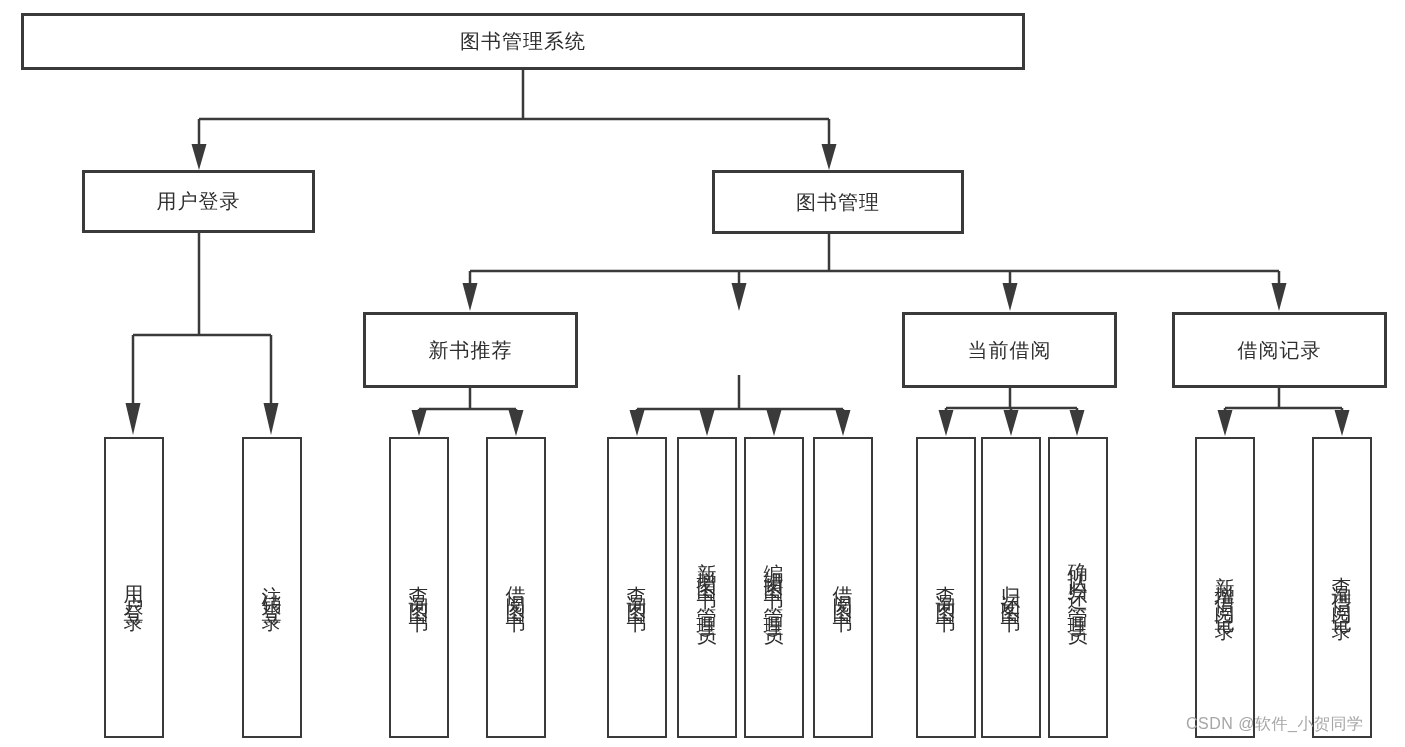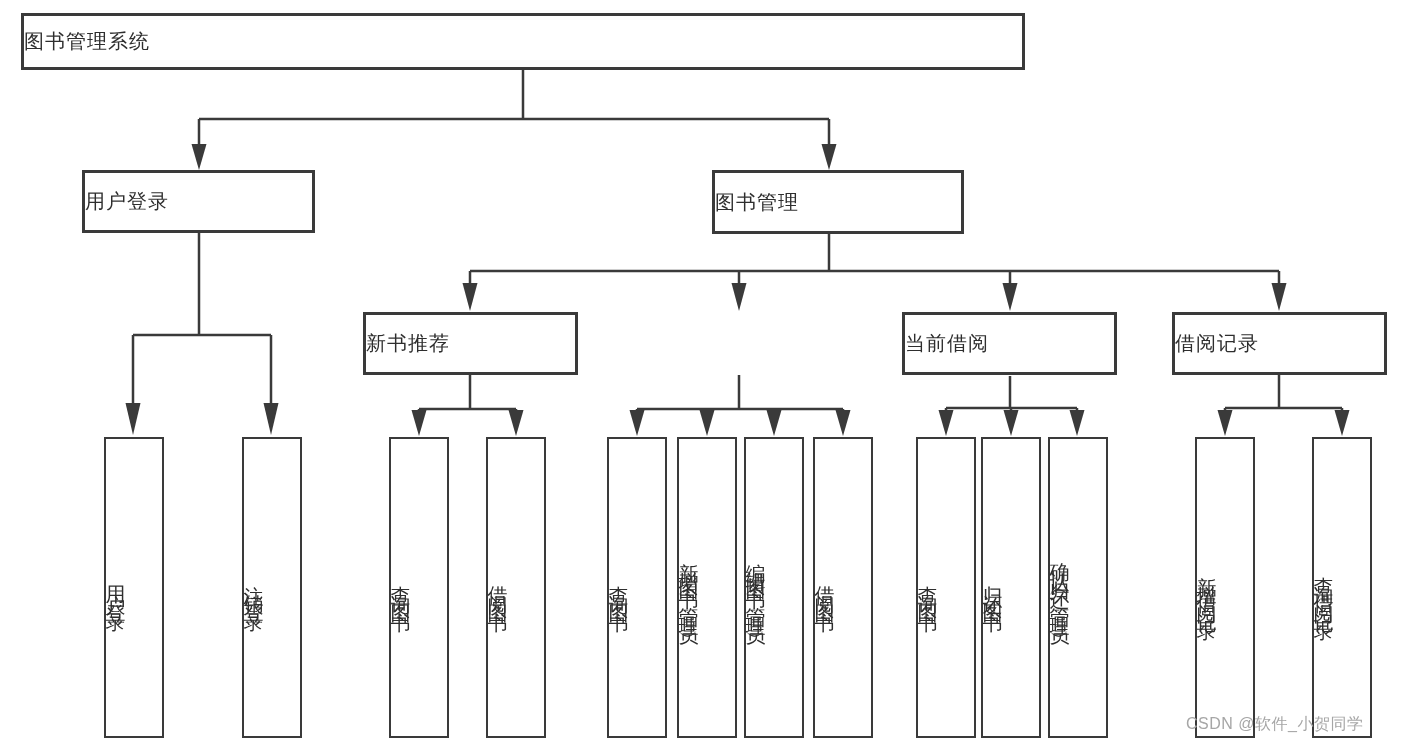--- a/index.html
+++ b/index.html
@@ -10,42 +10,42 @@
     font-family:"Liberation Sans", sans-serif;
     color:#2e2e2e;
     overflow:hidden;
   }
   #wires{position:absolute;left:0;top:0;width:1405px;height:747px;z-index:1;}
   .node{
     position:absolute;
     background:#ffffff;
     border:3px solid #3a3a3a;
     box-sizing:border-box;
-    display:flex;align-items:center;justify-content:flex-start;
+    display:flex;align-items:center;justify-content:center;
     font-size:20px;
     letter-spacing:1px;
     z-index:2;
   }
   .leaf{
     border-width:2.5px;
     letter-spacing:0;
   }
   .vtext{
     writing-mode:vertical-rl;
     text-orientation:mixed;
     font-size:20px;
     letter-spacing:0.45em;
     line-height:1;
     white-space:nowrap;
   }
   
   #root-box      {left:21px;  top:13px;  width:1004px; height:57px;}
   #user-login-box{left:82px;  top:170px; width:233px;  height:63px;}
   #book-mgmt-box {left:712px; top:170px; width:252px;  height:64px;}
-  .l3{top:312px; height:63px; width:215px;}
+  .l3{top:312px; height:76px; width:215px;}
   #new-book-box      {left:363px;}
   #book-borrow-box   {left:632px;}
   #current-borrow-box{left:902px;}
   #borrow-record-box {left:1172px;}
   .leaf{top:437px; height:301px; width:60px;}
   #leaf-ul-1{left:104px;} #leaf-ul-2{left:242px;}
   #leaf-nb-1{left:389px;} #leaf-nb-2{left:486px;}
   #leaf-bb-1{left:607px;} #leaf-bb-2{left:677px;} #leaf-bb-3{left:744px;} #leaf-bb-4{left:813px;}
   #leaf-cb-1{left:916px;} #leaf-cb-2{left:981px;} #leaf-cb-3{left:1048px;}
   #leaf-br-1{left:1195px;} #leaf-br-2{left:1312px;}

